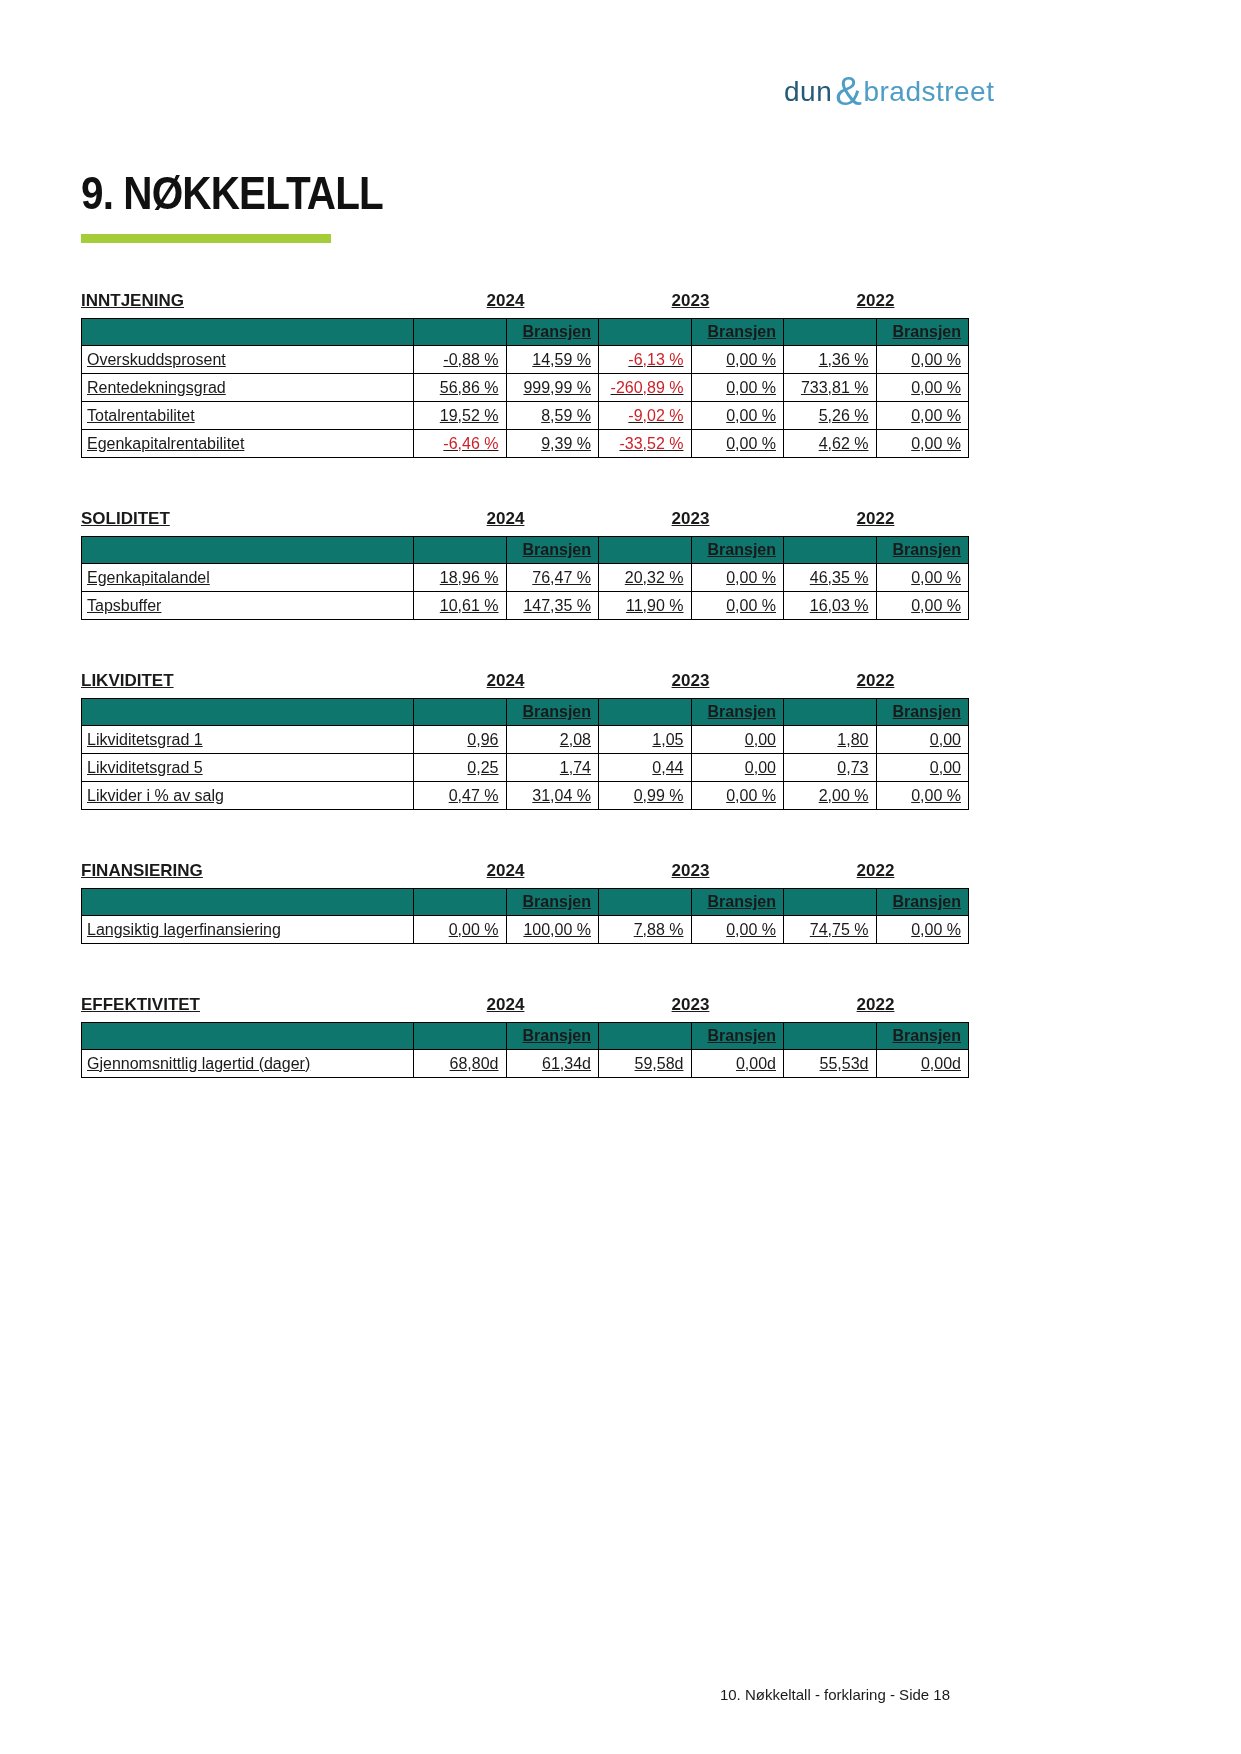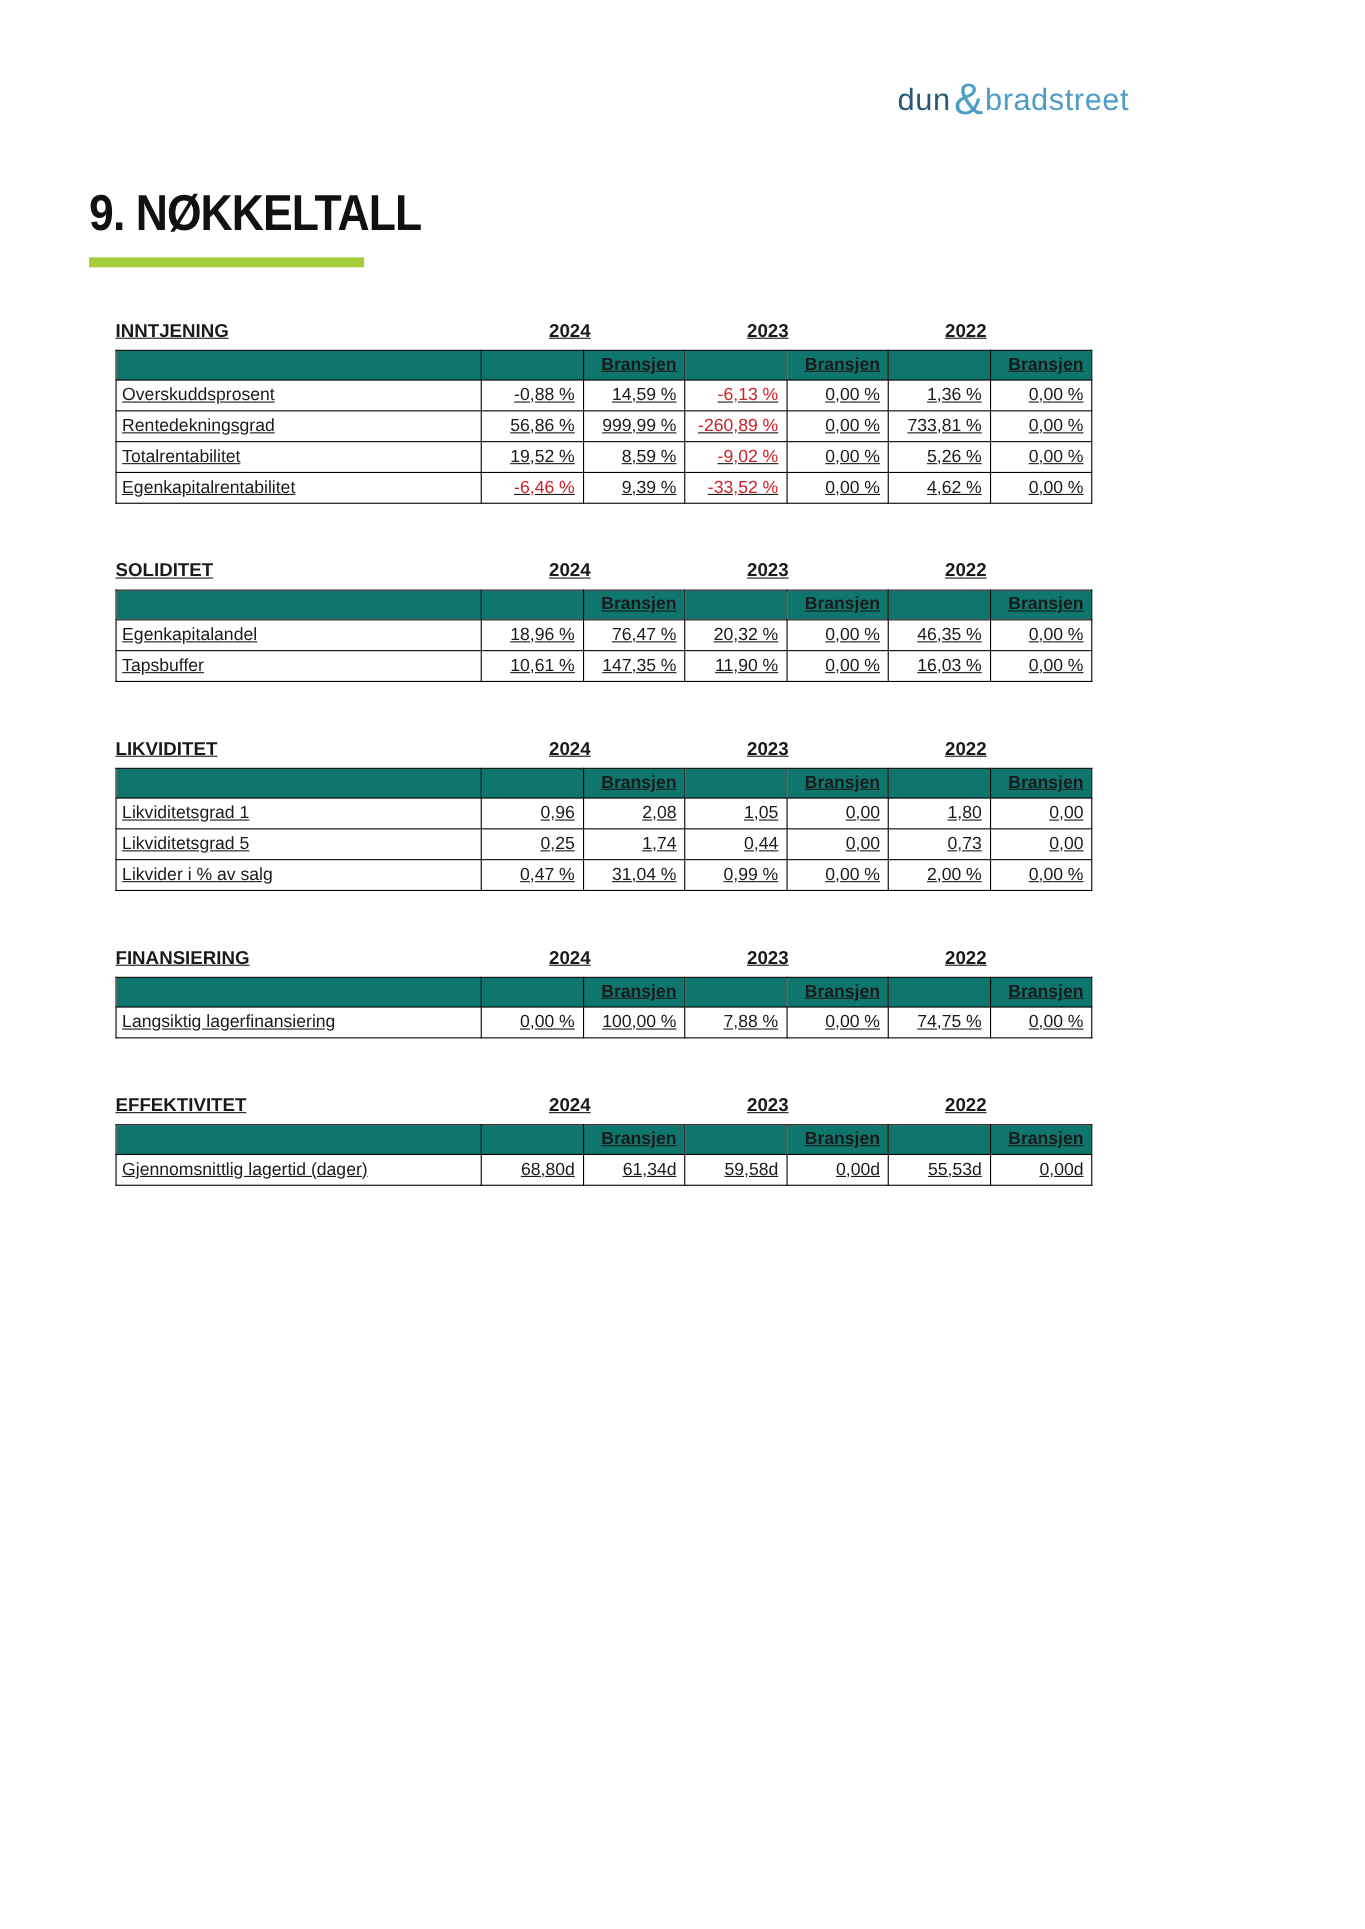--- a/index.html
+++ b/index.html
@@ -11,21 +11,21 @@
     width: 1241px;
     height: 1754px;
     background: #ffffff;
     overflow: hidden;
   }
 
   
   .logo {
     position: absolute;
     top: 72px;
-    left: 816px;
+    left: 784px;
     white-space: nowrap;
     font-size: 28px;
     letter-spacing: 0.5px;
     line-height: 38px;
   }
   .logo .dun { color: #265a77; font-weight: 500; }
   .logo .amp {
     color: #4e9dc6;
     font-size: 40px;
     font-weight: 400;
@@ -55,21 +55,21 @@
     white-space: nowrap;
   }
   .accent-bar {
     margin-top: 14px;
     width: 250px;
     height: 9px;
     background: #a5cd39;
   }
 
   
-  .sections { margin-top: 46px; margin-left: 24px; }
+  .sections { margin-top: 46px; }
   .kpi-section + .kpi-section { margin-top: 49px; }
 
   .sec-head {
     display: flex;
     align-items: flex-end;
     height: 22px;
     margin-bottom: 7px;
     font-size: 17px;
     font-weight: bold;
   }
@@ -393,14 +393,15 @@
                 <td class="val">0,00d</td>
                 <td class="val">55,53d</td>
                 <td class="val">0,00d</td>
               </tr>
             </tbody>
     </table>
   </section>
 </div>
   </div>
 
+  <div class="footer">10. Nøkkeltall - forklaring - Side 18</div>
 
 </div>
 
 </body></html>

